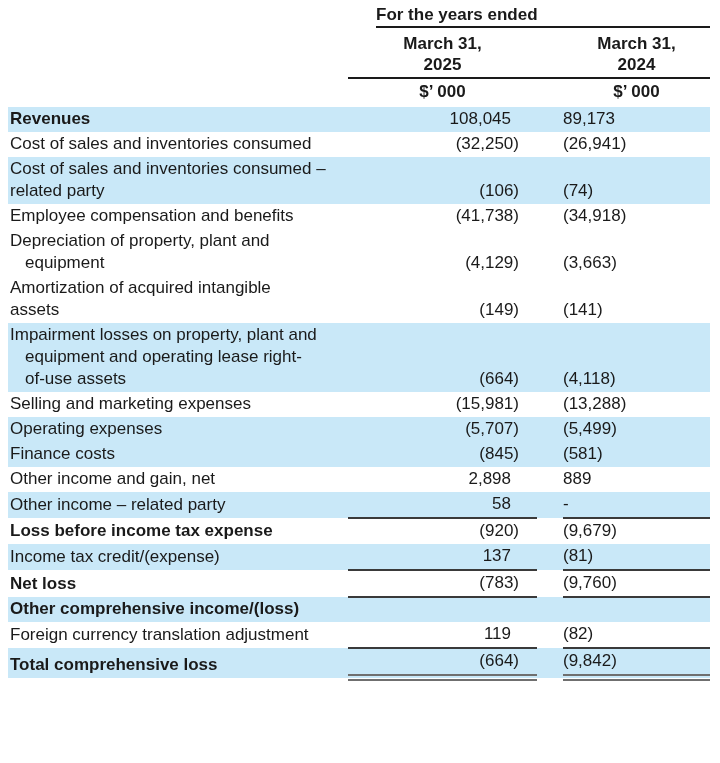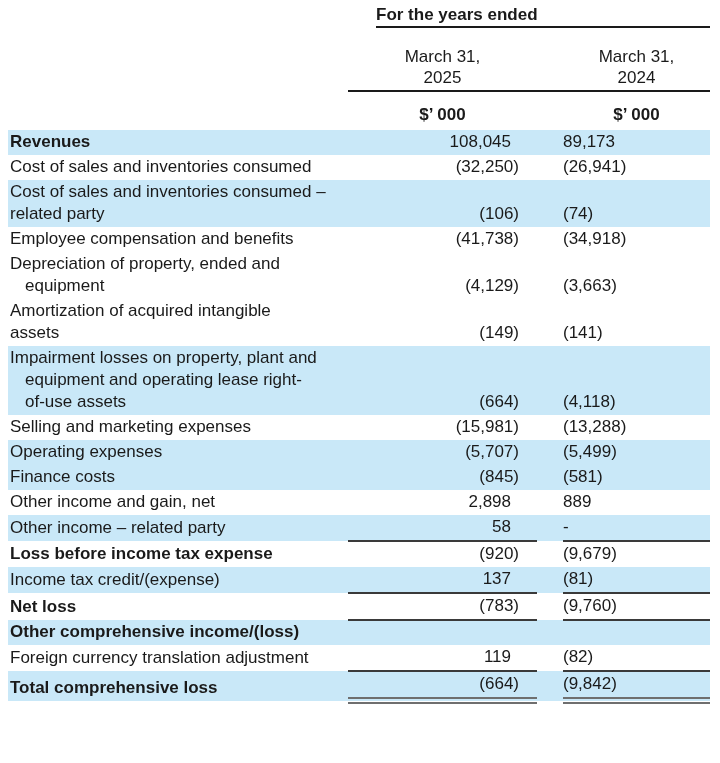--- a/index.html
+++ b/index.html
@@ -36,30 +36,30 @@
     font-weight: 700;
     line-height: 20px;
     padding-top: 3px;
     padding-bottom: 1px;
     margin-left: 28px;
     border-bottom: 2px solid var(--rule, #1a1a1a);
   }
   tr.dates td.date-cell {
     border-bottom: 2px solid var(--rule, #1a1a1a);
     text-align: center;
-    font-weight: 400;
+    font-weight: 700;
     line-height: 21px;
-    padding-top: 18px;
+    padding-top: 5px;
     padding-bottom: 2px;
   }
   tr.units td.unit-cell {
     text-align: center;
     font-weight: 700;
     line-height: 20px;
-    padding-top: 13px;
+    padding-top: 3px;
     padding-bottom: 5px;
   }
 
   
   tbody td {
     padding-top: 1px;
     padding-bottom: 2px;
     line-height: 22px;
   }
   tbody td.lbl { padding-left: 2px; padding-right: 6px; }
@@ -146,21 +146,21 @@
         <tr class="">
           <td class="lbl">
             <span class="line">Employee compensation and benefits</span>
           </td>
           <td class="v1"><span class="num">(41,738)</span></td>
           <td></td>
           <td class="v2"><span class="num">(34,918)</span></td>
         </tr>
         <tr class="">
           <td class="lbl">
-            <span class="line">Depreciation of property, ended and</span>
+            <span class="line">Depreciation of property, plant and</span>
             <span class="line indent">equipment</span>
           </td>
           <td class="v1"><span class="num">(4,129)</span></td>
           <td></td>
           <td class="v2"><span class="num">(3,663)</span></td>
         </tr>
         <tr class="">
           <td class="lbl">
             <span class="line">Amortization of acquired intangible</span>
             <span class="line">assets</span>

